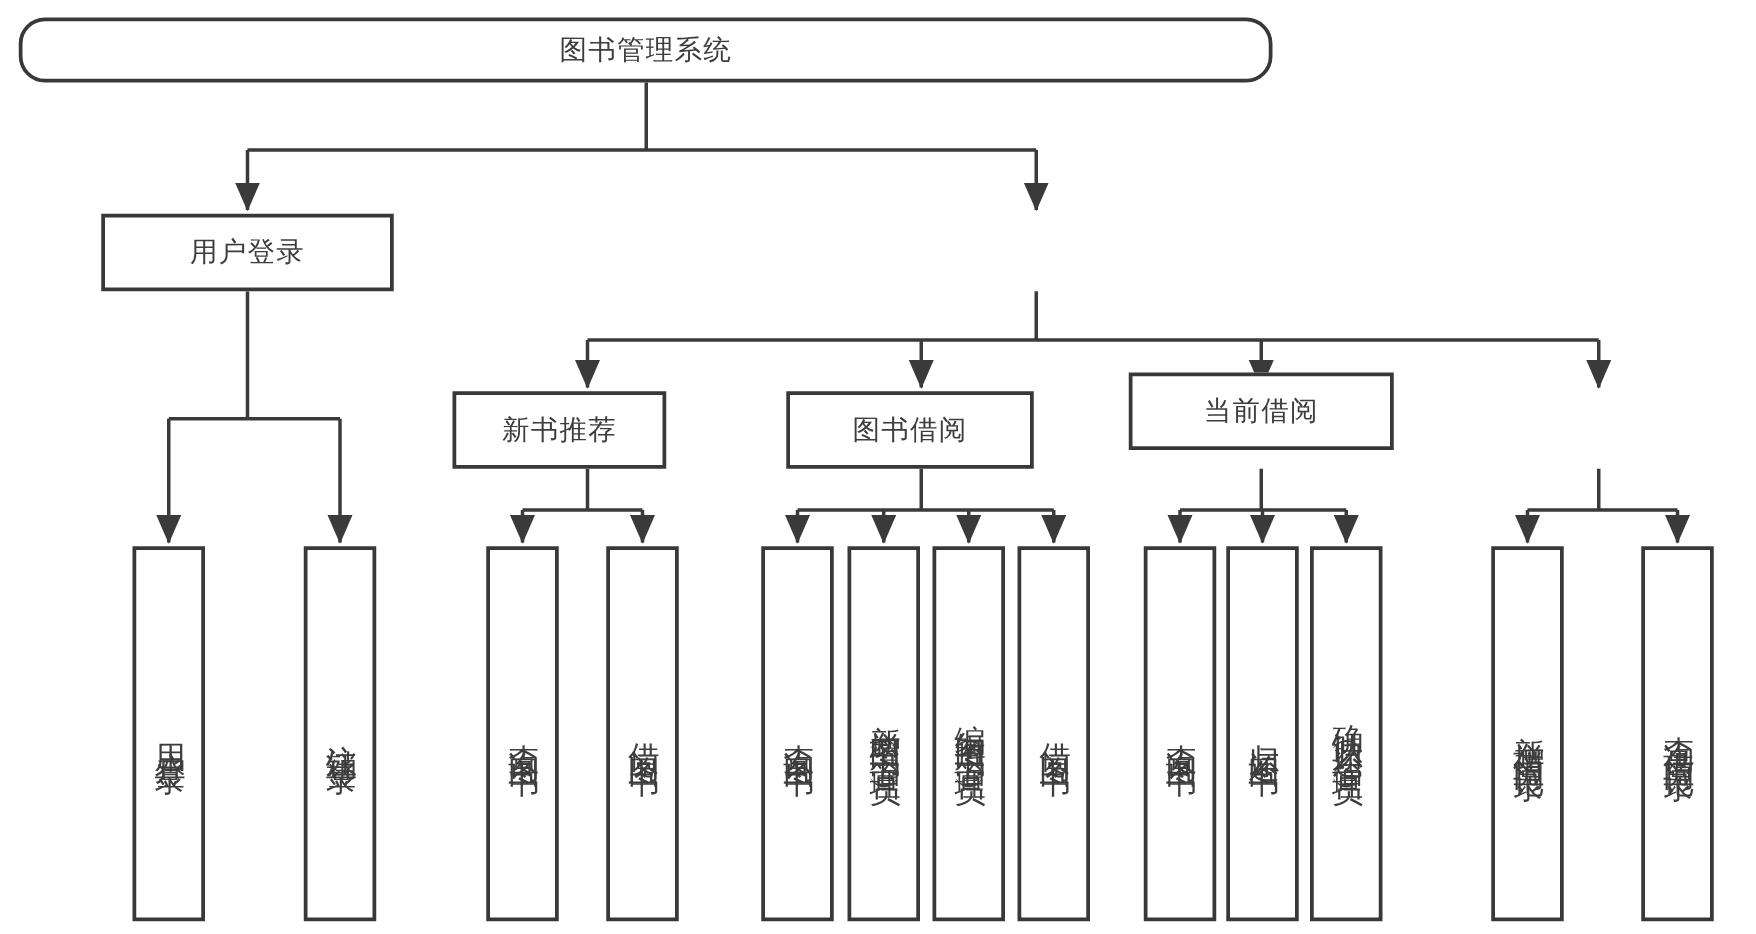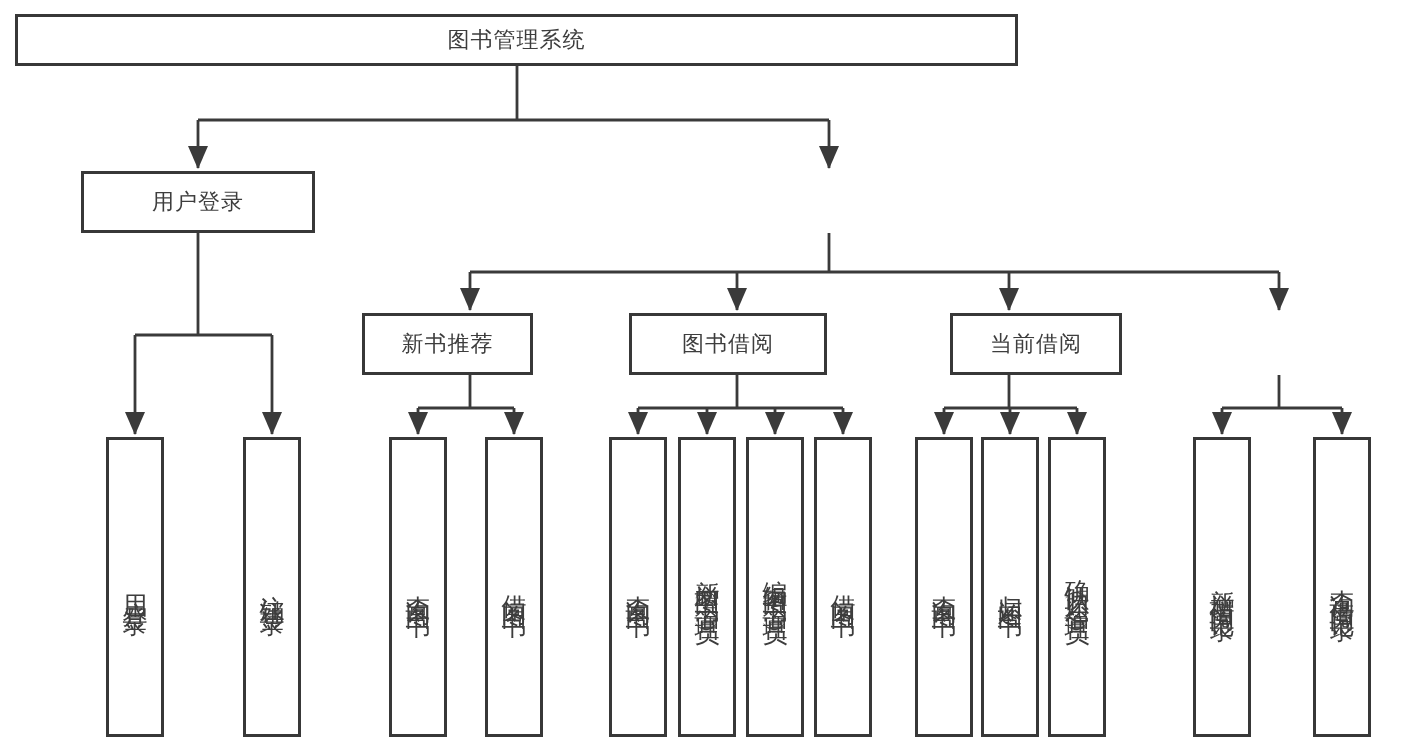--- a/index.html
+++ b/index.html
@@ -86,35 +86,35 @@
     <line x1="843" y1="408" x2="843" y2="434" marker-end="url(#arw)"></line>
 
     <line x1="944" y1="408" x2="944" y2="434" marker-end="url(#arw)"></line>
     <line x1="1010" y1="408" x2="1010" y2="434" marker-end="url(#arw)"></line>
     <line x1="1077" y1="408" x2="1077" y2="434" marker-end="url(#arw)"></line>
 
     <line x1="1222" y1="408" x2="1222" y2="434" marker-end="url(#arw)"></line>
     <line x1="1342" y1="408" x2="1342" y2="434" marker-end="url(#arw)"></line>
   </svg>
 
-  <div class="node hbox" style="left:15px;top:14px;width:1003px;height:52px;">
+  <div class="node hbox" style="left:15px;top:14px;width:1003px;height:52px;border-radius:21px;">
     <span>图书管理系统</span>
   </div>
 
   <div class="node hbox" style="left:81px;top:171px;width:234px;height:62px;">
     <span>用户登录</span>
   </div>
 
   <div class="node hbox" style="left:362px;top:313px;width:171px;height:62px;">
     <span>新书推荐</span>
   </div>
   <div class="node hbox" style="left:629px;top:313px;width:198px;height:62px;">
     <span>图书借阅</span>
   </div>
-  <div class="node hbox" style="left:903px;top:313px;width:172px;height:62px;margin-left:47px;">
+  <div class="node hbox" style="left:903px;top:298px;width:212px;height:62px;">
     <span>当前借阅</span>
   </div>
 
   <div class="node vbox" style="left:106px;">
     <span class="vtext">用户登录</span>
   </div>
   <div class="node vbox" style="left:243px;">
     <span class="vtext">注销登录</span>
   </div>
 

